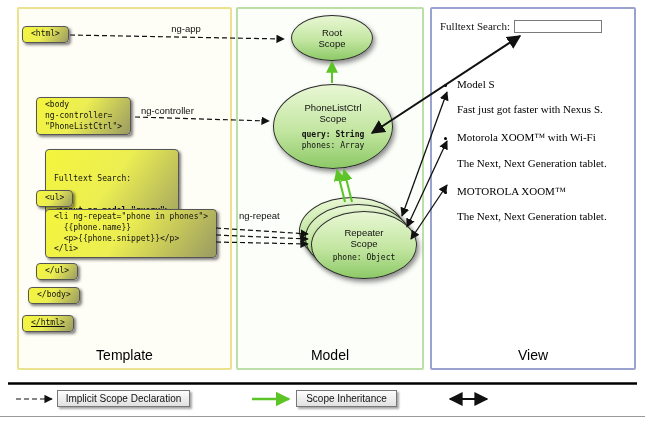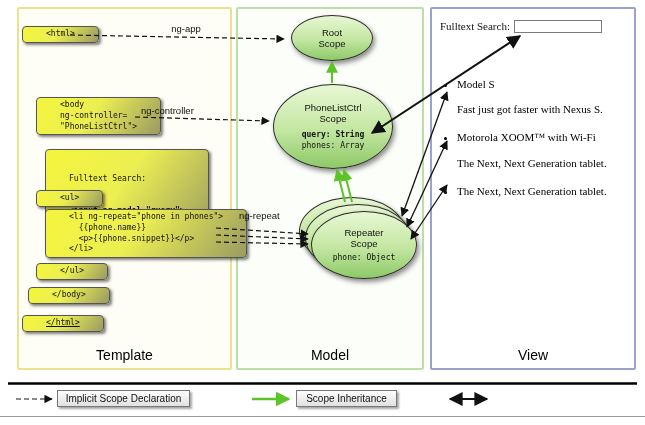--- a/index.html
+++ b/index.html
@@ -9,21 +9,21 @@
   
   .panel{position:absolute;top:7px;height:359px;border-radius:2px;z-index:1;}
   .panel-template{left:17px;width:211px;border:2px solid #eae28e;background:#fffef6;}
   .panel-model{left:236px;width:184px;border:2px solid #bcdfa8;background:#fcfefa;}
   .panel-view{left:430px;width:202px;border:2px solid #9aa3cf;background:#ffffff;}
   .panel-label{position:absolute;bottom:5px;left:0;width:100%;text-align:center;
                font-size:14px;color:#000;margin-top:43px;}
 
   
   .code{position:absolute;z-index:3;font-family:"DejaVu Sans Mono",monospace;font-size:8px;
-        line-height:1.35;padding:2px 23px;border:1px solid #555;border-radius:4px;
+        line-height:1.35;padding:2px 8px;border:1px solid #555;border-radius:4px;
         background:linear-gradient(125deg,#f4f53c 0%,#ecee52 45%,#9a9b62 100%);
         box-shadow:2px 2px 3px rgba(0,0,0,.5);white-space:pre;color:#101010;}
   .c-html-open{left:22px;top:26px;}
   .c-body-open{left:36px;top:97px;}
   .c-fulltext{left:45px;top:149px;}
   .c-ul-open{left:36px;top:190px;}
   .c-li{left:45px;top:209px;}
   .c-ul-close{left:36px;top:263px;}
   .c-body-close{left:28px;top:287px;}
   .c-html-close{left:22px;top:315px;text-decoration:underline;}
@@ -140,20 +140,21 @@
     <ul>
       <li>
         <span>Model S</span>
         <p>Fast just got faster with Nexus S.</p>
       </li>
       <li>
         <span>Motorola XOOM™ with Wi-Fi</span>
         <p>The Next, Next Generation tablet.</p>
       </li>
       <li>
+        <span>MOTOROLA XOOM™</span>
         <p>The Next, Next Generation tablet.</p>
       </li>
     </ul>
   </div>
 
   <div class="legend-box leg-implicit">Implicit Scope Declaration</div>
   <div class="legend-box leg-inherit">Scope Inheritance</div>
 
   <svg class="overlay" width="645" height="425" viewBox="0 0 645 425">
     <defs>

